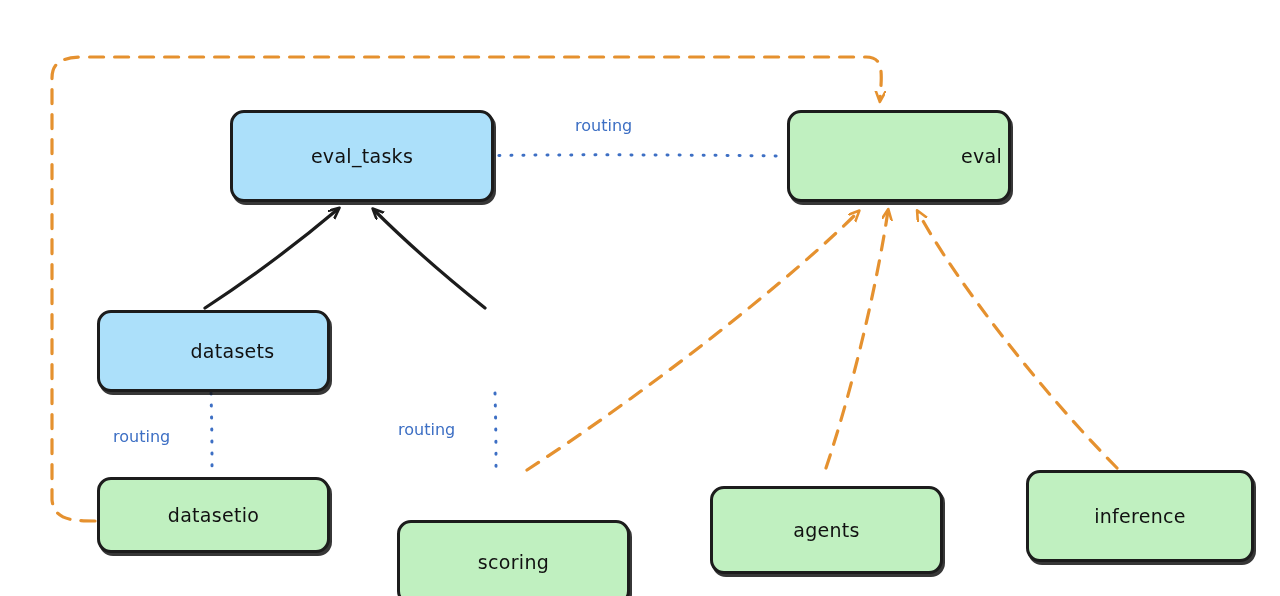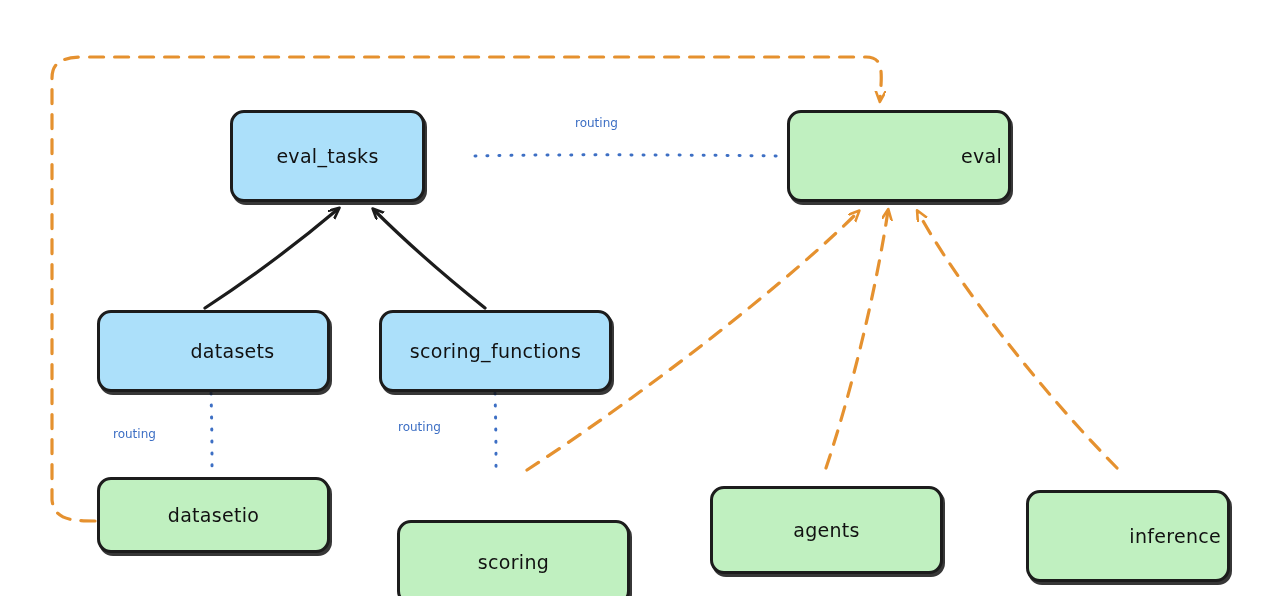--- a/index.html
+++ b/index.html
@@ -48,21 +48,21 @@
   .node-label {
     display: block;
     line-height: 1.1;
     padding: 0 6px;
   }
 
   .edge-label {
     position: absolute;
     color: #3d6fc4;
     font-family: "DejaVu Sans", sans-serif;
-    font-size: 12px;
+    font-size: 16px;
     white-space: nowrap;
   }
 </style>
 </head>
 <body>
 
 <div id="canvas">
 
   <svg id="wires" viewBox="0 0 1280 596" xmlns="http://www.w3.org/2000/svg">
     <defs>
@@ -106,49 +106,46 @@
       <path d="M1117,468 C 1040,390 955,280 918,212" fill="none" stroke="#e5912f" stroke-width="3.2" stroke-linecap="round" stroke-dasharray="14 11" marker-end="url(#ah-orange)"></path>
     </g>
 
     <g>
       <path d="M95,521 C 72,521 54,520 52,500
                L52,78 C 52,60 66,57 86,57
                L866,57 C 884,57 882,72 880,100" fill="none" stroke="#e5912f" stroke-width="3.2" stroke-linecap="round" stroke-linejoin="round" stroke-dasharray="14 11" marker-end="url(#ah-orange)"></path>
     </g>
   </svg>
 
-  <div class="node blue" style="left:230px; top:110px; width:195px; height:92px;">
+  <div class="node blue" style="left:230px; top:110px; width:264px; height:92px;">
     <span class="node-label">eval_tasks</span>
   </div>
 
   <div class="node green" style="left:787px; top:110px; width:224px; height:92px;justify-content:flex-end;">
     <span class="node-label">eval</span>
   </div>
 
   <div class="node blue" style="left:97px; top:310px; width:233px; height:82px;padding-left:38px;">
     <span class="node-label">datasets</span>
   </div>
 
-  <div class="node blue" style="left:379px; top:310px; width:233px; height:82px;">
-    <span class="node-label">scoring_functions</span>
-  </div>
 
   <div class="node green" style="left:97px; top:477px; width:233px; height:76px;">
     <span class="node-label">datasetio</span>
   </div>
 
   <div class="node green" style="left:397px; top:472px; width:233px; height:85px;margin-top:48px;">
     <span class="node-label">scoring</span>
   </div>
 
   <div class="node green" style="left:710px; top:486px; width:233px; height:88px;">
     <span class="node-label">agents</span>
   </div>
 
-  <div class="node green" style="left:1026px; top:490px; width:204px; height:92px;justify-content:flex-end;">
+  <div class="node green" style="left:1026px; top:470px; width:228px; height:92px;">
     <span class="node-label">inference</span>
   </div>
 
   <div class="edge-label" style="left:575px; top:116px;">routing</div>
 
   <div class="edge-label" style="left:113px; top:427px;">routing</div>
 
   <div class="edge-label" style="left:398px; top:420px;">routing</div>
 
 </div>

